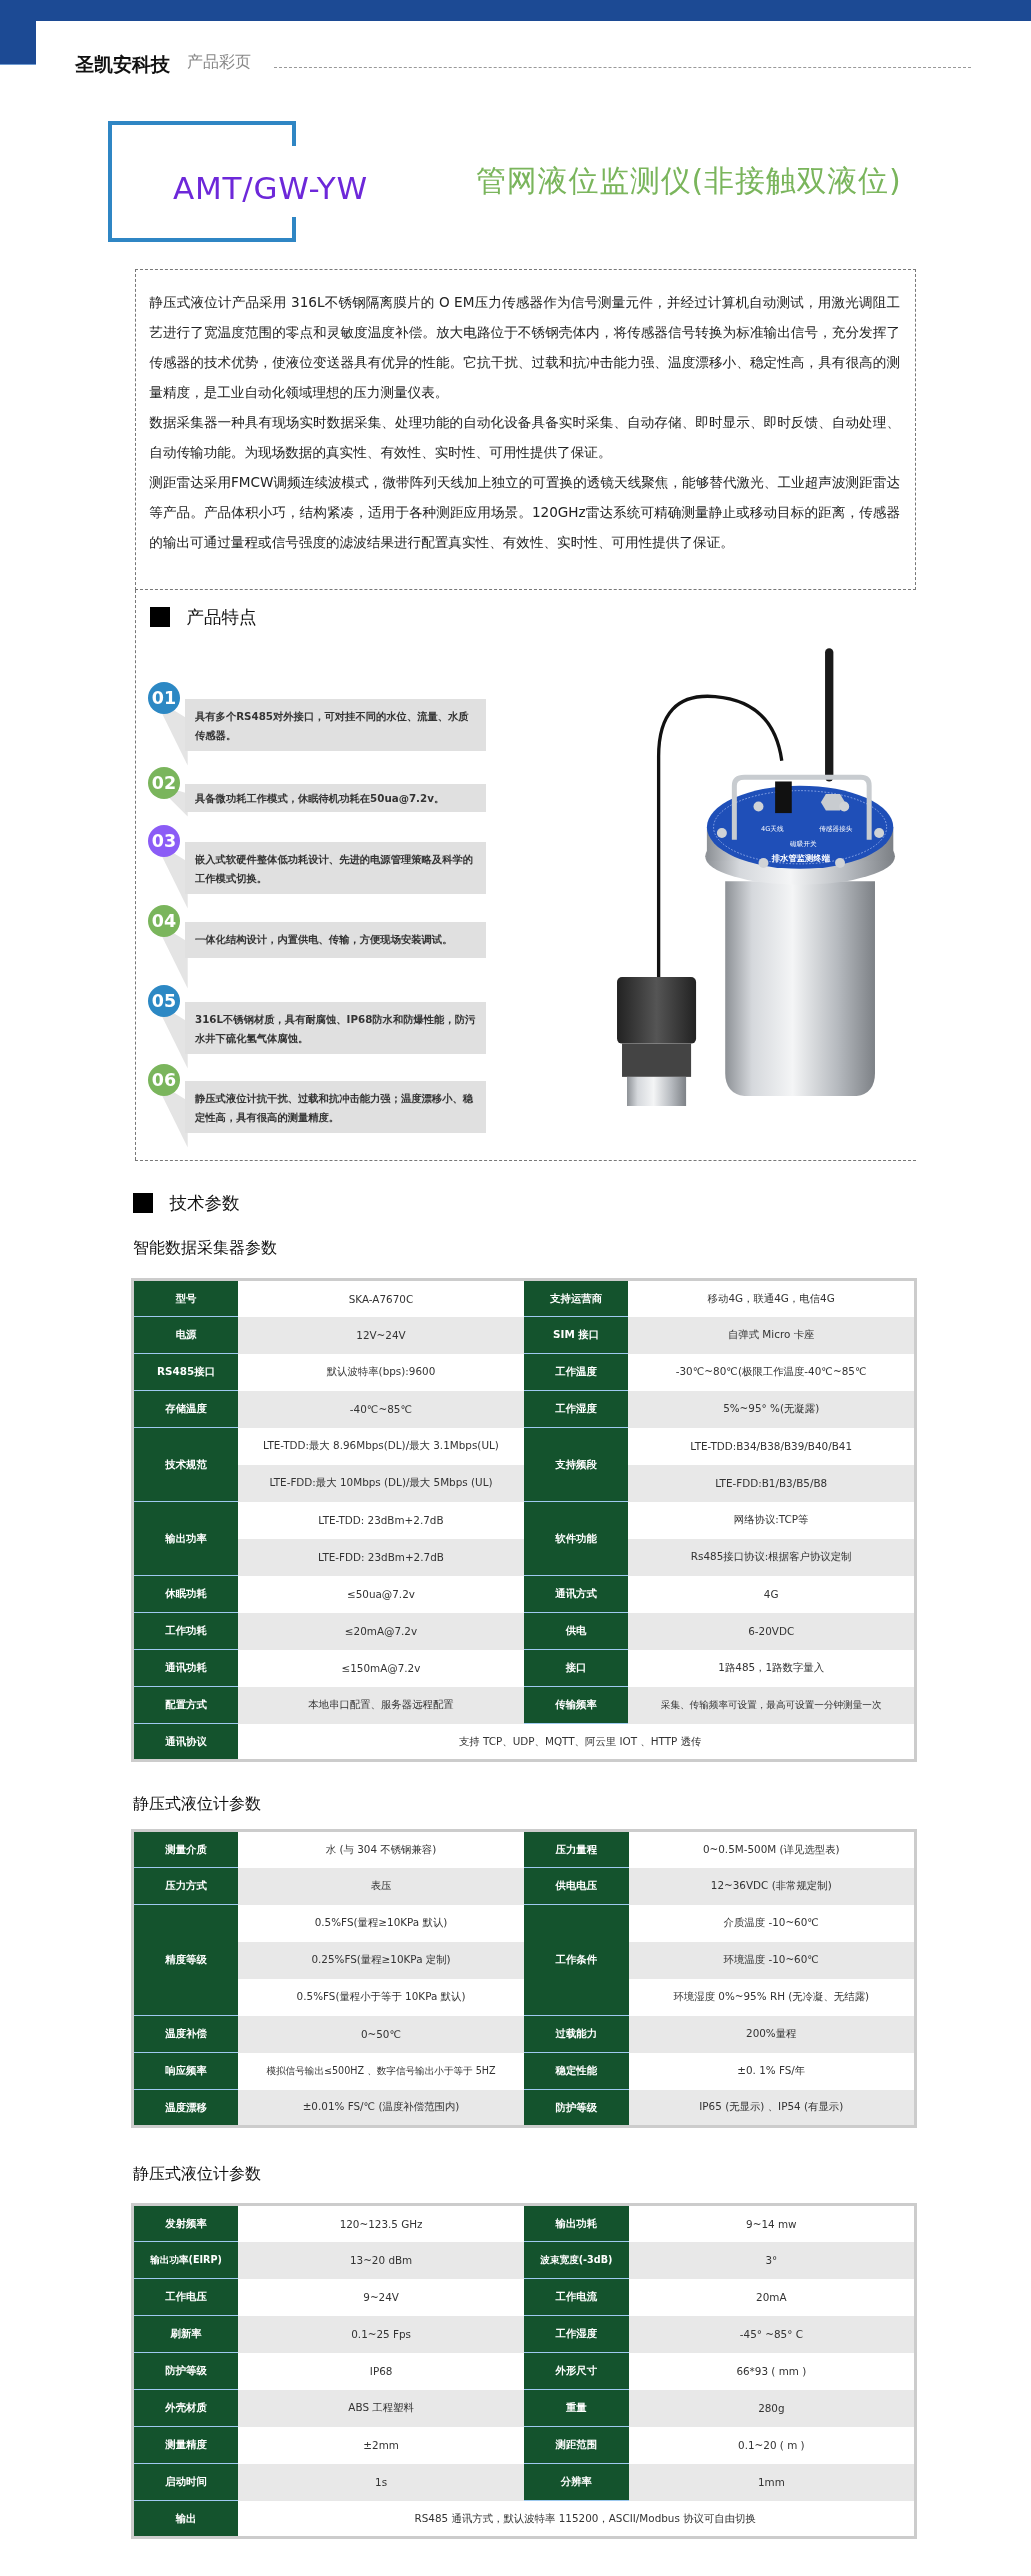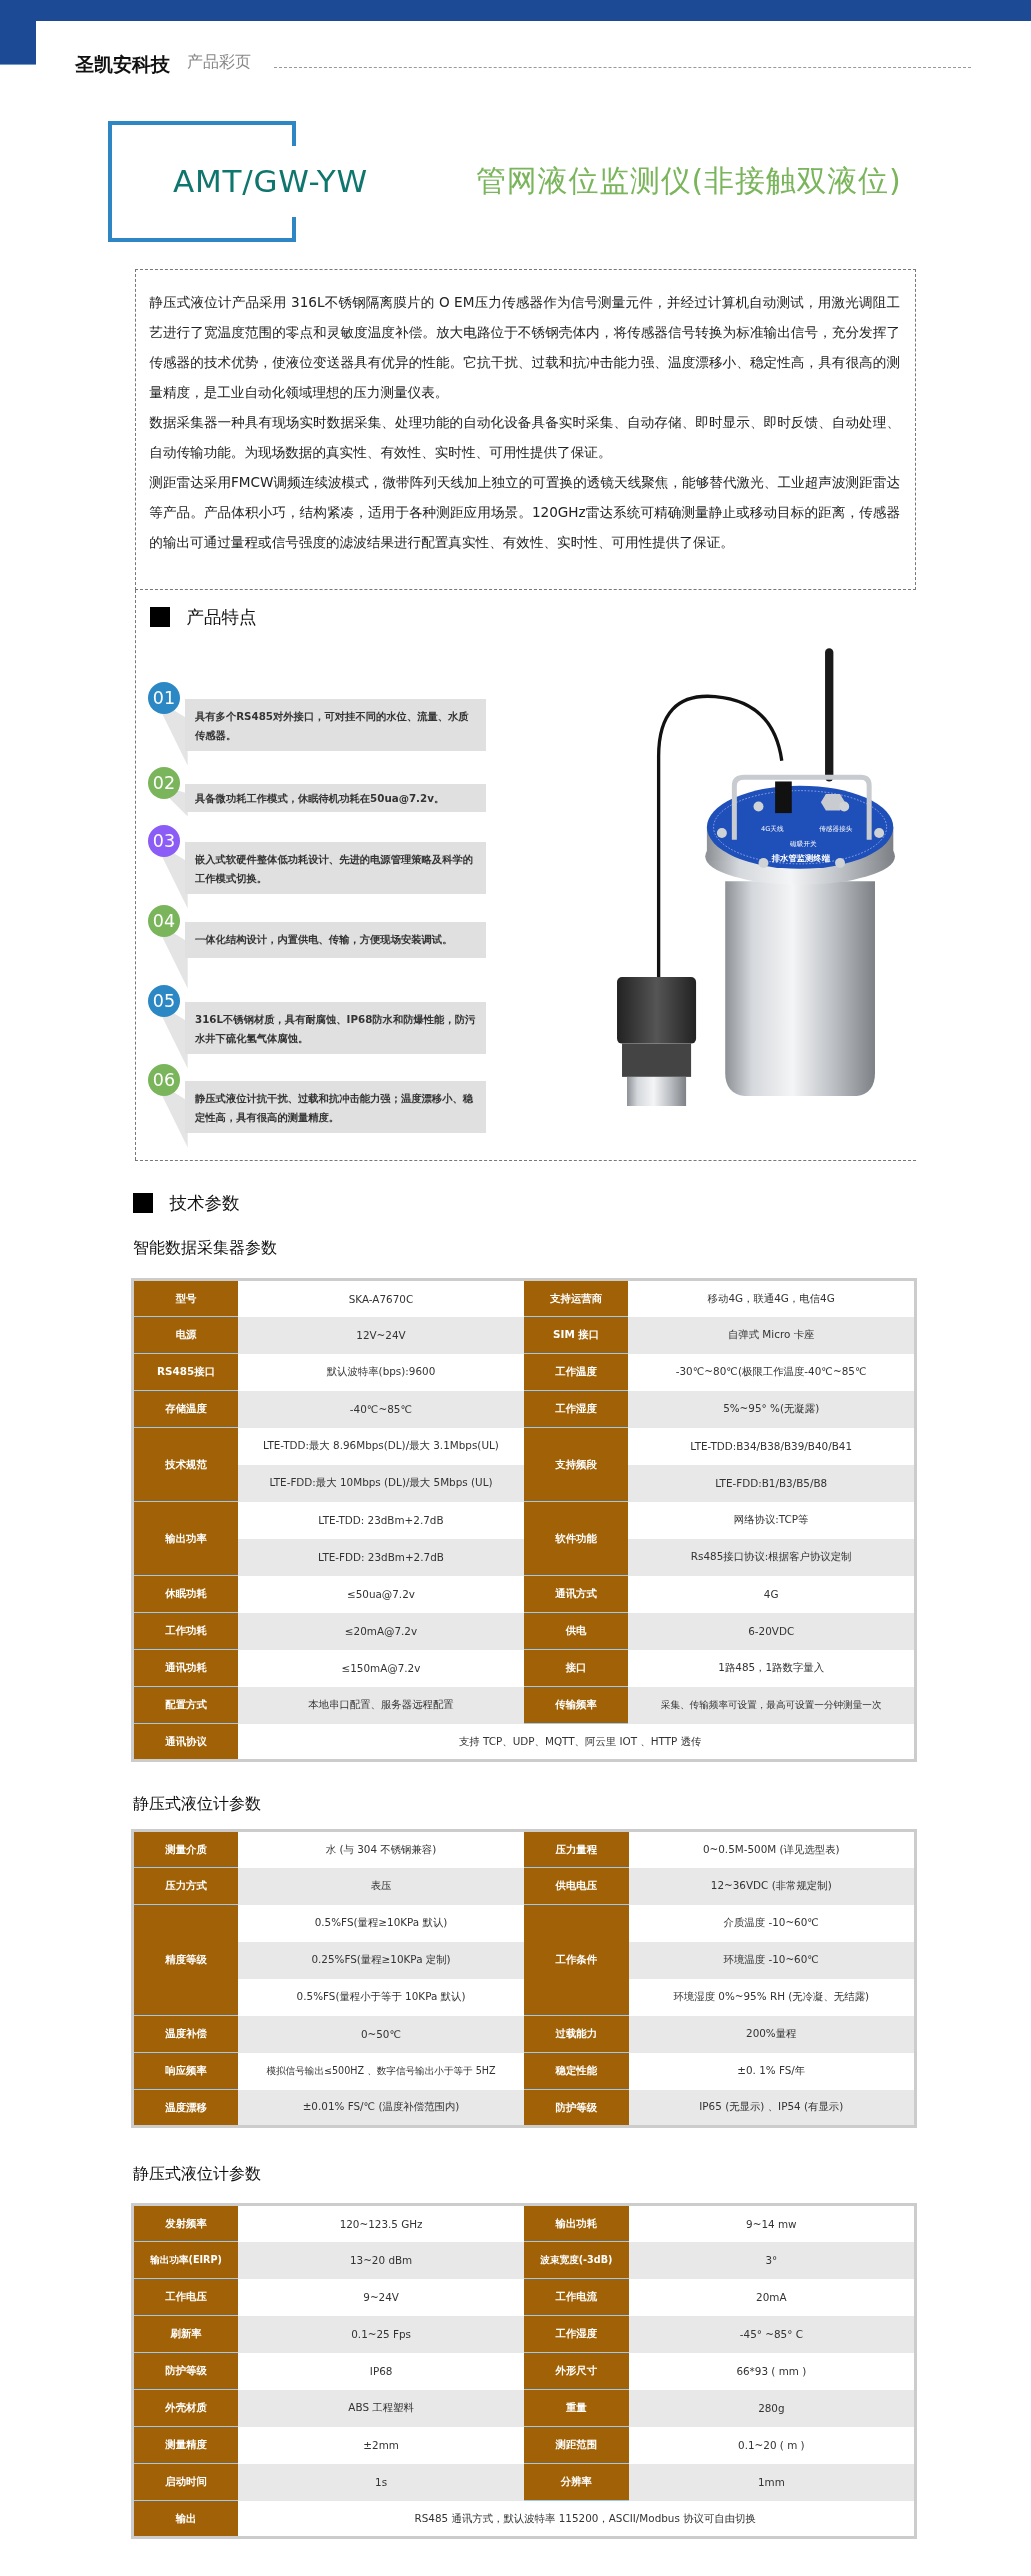--- a/index.html
+++ b/index.html
@@ -10,50 +10,50 @@
   .top-bar-left { position: absolute; left: 0; top: 0; width: 36px; height: 65px; background: #1c4a94; border-bottom: 0.8px solid #6f9bd1; }
 
   .brand { position: absolute; left: 75px; top: 52px; font-size: 19px; font-weight: bold; color: #111; letter-spacing: 0px; }
   .brand-sub { position: absolute; left: 187px; top: 52px; font-size: 16px; color: #888; }
   .brand-dash { position: absolute; left: 274px; top: 67px; width: 697px; border-top: 1.7px dashed #999; }
 
   .bracket { position: absolute; left: 108px; top: 121px; width: 188px; height: 121px;
              border: 4.2px solid #2f86c4; border-right: none; }
   .bracket-r1 { position: absolute; left: 292px; top: 121px; width: 4.2px; height: 25px; background: #2f86c4; }
   .bracket-r2 { position: absolute; left: 292px; top: 217px; width: 4.2px; height: 25px; background: #2f86c4; }
-  .model { position: absolute; left: 173px; top: 163px; font-size: 31px; color: #0f766e; letter-spacing: 0.8px; }
+  .model { position: absolute; left: 173px; top: 170px; font-size: 31px; color: #6d28d9; letter-spacing: 0.8px; }
   .title { position: absolute; left: 476px; top: 161px; font-size: 30px; color: #7ab55c; letter-spacing: 0.8px; }
 
   .intro-box { position: absolute; left: 135px; top: 269px; width: 781px; height: 321px;
                border: 1.7px dashed #777; padding: 16.6px 15px 0 13.3px; }
   .intro-box p { font-size: 13.6px; line-height: 30px; color: #222; text-align: justify; }
 
   .feat-left-dash { position: absolute; left: 135px; top: 590px; height: 570px; border-left: 1.7px dashed #777; }
   .feat-bottom-dash { position: absolute; left: 135px; top: 1160px; width: 781px; border-top: 1.7px dashed #777; }
 
   .sec-heading { position: absolute; display: flex; align-items: center; }
   .sec-square { width: 20px; height: 20px; background: #000; margin-right: 16.6px; }
   .sec-text { font-size: 17.5px; color: #111; }
 
   .features { position: absolute; left: 148px; top: 682px; width: 349px; }
   .feat { position: absolute; left: 0; width: 349px; }
   .feat-circle { position: absolute; left: 0; top: 0; width: 32px; height: 32px; border-radius: 50%;
-                 color: #fff; font-size: 17.5px; display: flex; align-items: center; justify-content: center; z-index: 2; }
+                 color: #fff; font-size: 17.5px; display: flex; align-items: center; justify-content: center; z-index: 2; font-weight: bold; }
   .feat-shadow { position: absolute; left: 6.7px; top: 16.6px; width: 33px; height: 67px; background: #e4e4e4;
                  clip-path: polygon(0 0, 100% 30%, 100% 100%); }
   .feat-box { position: absolute; left: 37px; top: 17px; width: 301px; background: #e0e0e0;
               padding: 8.3px 8.3px 8.3px 10px; font-size: 10.3px; line-height: 19px; color: #333; font-weight: bold; }
 
   .product { position: absolute; left: 582px; top: 640px; width: 333px; height: 466px; }
 
   .sub-heading { position: absolute; left: 133px; font-size: 16px; color: #111; }
 
   .spec-table { position: absolute; left: 131px; width: 786px; border: 3.3px solid #cccccc; border-collapse: collapse; background: #fff; }
   .spec-table td { font-size: 10.4px; text-align: center; vertical-align: middle; color: #333; height: 37px; padding: 0 1.7px; }
-  .spec-table td.lab { background: #a16207; color: #fff; font-weight: bold; border-bottom: 1.7px solid #9fcaf0; }
+  .spec-table td.lab { background: #14532d; color: #fff; font-weight: bold; border-bottom: 1.7px solid #9fcaf0; }
   .spec-table td.val-alt { background: #e8e8e8; }
   .spec-table td.val-white { background: #ffffff; }
   .spec-table td.left { text-align: center; padding-left: 10px; }
   .c1 { width: 106px; } .c2 { width: 287px; } .c3 { width: 105px; } .c4 { width: 288px; }
 </style>
 </head>
 <body>
 
 <div class="top-bar"></div>
 <div class="top-bar-left"></div>

